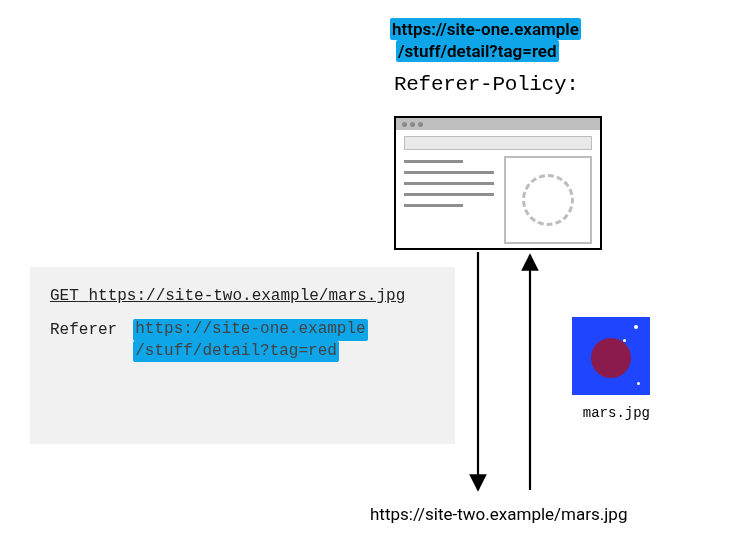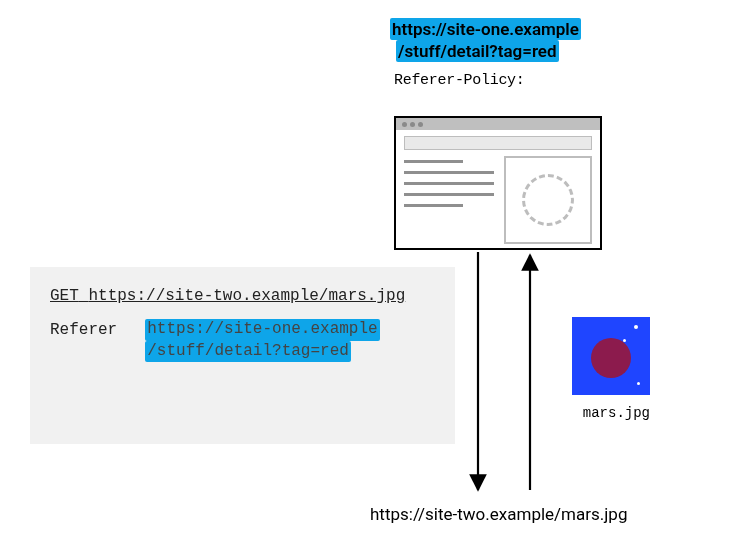--- a/index.html
+++ b/index.html
@@ -23,21 +23,21 @@
   .mono {
     font-family: "SFMono-Regular", Consolas, "Liberation Mono", Menlo, monospace;
   }
   .url-top {
     font-weight: 600;
     font-size: 17px;
     line-height: 1.3;
   }
   .url-top .hl { display: inline-block; }
   .policy {
-    font-size: 15px;
+    font-size: 21px;
     line-height: 1.25;
     letter-spacing: -0.3px;
   }
   
   .browser {
     border: 2px solid #000;
     background: #fff;
     width: 208px;
     height: 134px;
     overflow: hidden;
@@ -104,21 +104,21 @@
   }
   .reqbox .getline {
     color: #222;
     font-size: 16px;
     margin-bottom: 14px;
     text-decoration: underline;
   }
   .reqbox .refline {
     display: flex;
     align-items: flex-start;
-    gap: 28px;
+    gap: 16px;
     font-size: 16px;
   }
   .reqbox .refline .key { color: #222; padding-top:2px; }
   .reqbox .refline .val .hl { display: inline-block; }
   .reqbox .refline .val { line-height: 1.35; }
   
   .mars {
     width: 78px; height: 78px;
     background: #1f45ff;
     position: relative;

